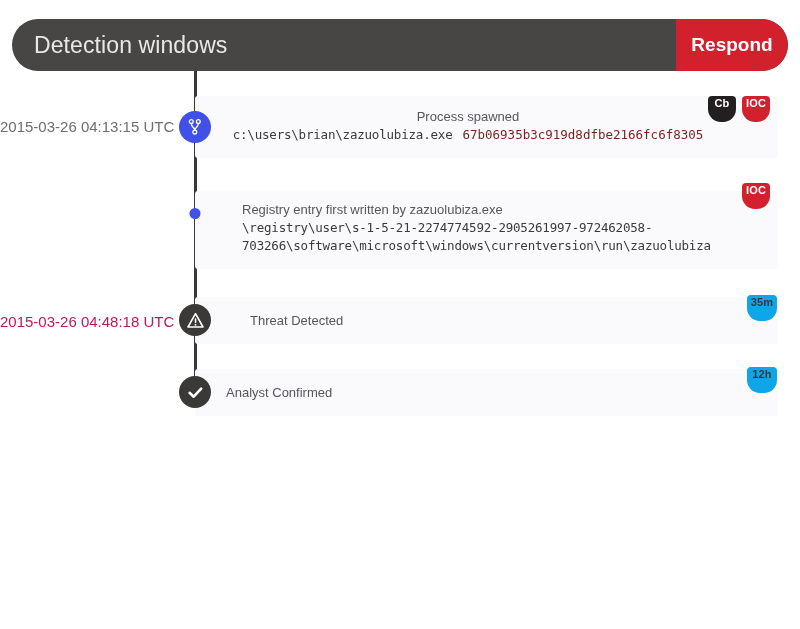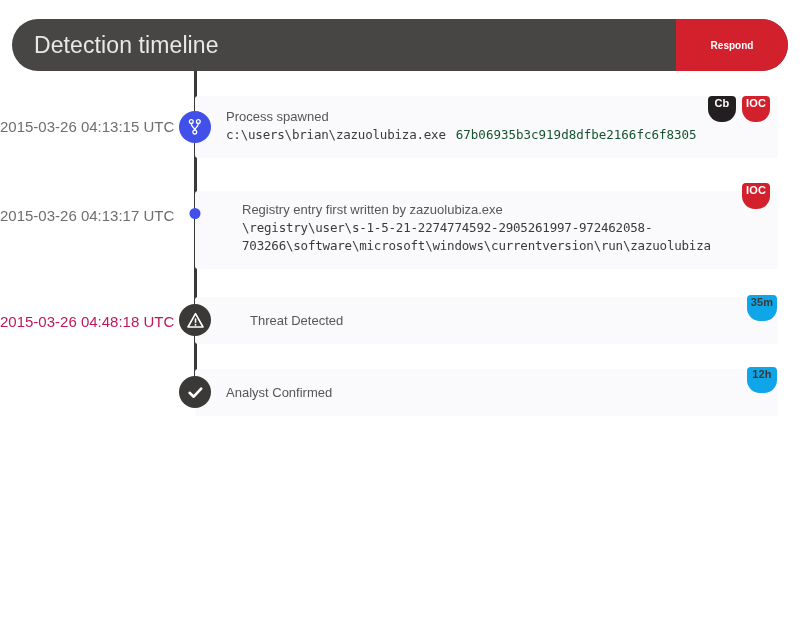--- a/index.html
+++ b/index.html
@@ -45,21 +45,21 @@
     letter-spacing: .1px;
   }
   .respond-button {
     flex: 0 0 auto;
     width: 112px;
     background: #d3202d;
     display: flex;
     align-items: center;
     justify-content: center;
     color: #ffffff;
-    font-size: 10px;
+    font-size: 19px;
     font-weight: bold;
     cursor: pointer;
     border-top-right-radius: 26px;
     border-bottom-right-radius: 26px;
   }
 
   
   .timeline {
     position: absolute;
     left: 0;
@@ -147,21 +147,21 @@
     white-space: nowrap;
   }
   .row-mono {
     font-family: "DejaVu Sans Mono", "Liberation Mono", monospace;
     font-size: 12.5px;
     color: #3b3a3c;
     line-height: 18px;
     letter-spacing: -0.2px;
   }
   .row-mono .hash {
-    color: #14532d;
+    color: #7f1d1d;
     margin-left: 10px;
     letter-spacing: 0px;
   }
   .mono-line { white-space: nowrap; }
 
   
   .badges {
     position: absolute;
     display: flex;
     gap: 6px;
@@ -185,56 +185,55 @@
   .badge.dark  { background: #231f20; }
   .badge.red   { background: #d3202d; }
   .badge.grey  { background: #0ea5e9; color: #3a3938; width: 30px; }
 </style>
 </head>
 <body>
 
 <div class="page">
 
   <div class="header-bar">
-    <div class="header-title">Detection timeline</div>
+    <div class="header-title">Detection windows</div>
     <div class="respond-button">Respond</div>
   </div>
 
   <div class="timeline">
     <div class="spine"></div>
 
     <div class="rows">
 
       <div class="row" style="top:25px; height:62px;">
         <div class="row-band"></div>
         <div class="row-time" style="top:22px;">2015-03-26 04:13:15 UTC</div>
         <div class="node big blue" style="top:15px;">
           <svg width="18" height="18" viewBox="0 0 18 18" aria-hidden="true">
             <circle cx="5.3" cy="3.6" r="1.9" fill="none" stroke="#ffffff" stroke-width="1.3"></circle>
             <circle cx="12.3" cy="3.6" r="1.9" fill="none" stroke="#ffffff" stroke-width="1.3"></circle>
             <circle cx="8.8" cy="14.1" r="1.9" fill="none" stroke="#ffffff" stroke-width="1.3"></circle>
             <path d="M5.3 5.6 C5.3 9.5 8.8 9.5 8.8 12.2" fill="none" stroke="#ffffff" stroke-width="1.3"></path>
             <path d="M12.3 5.6 C12.3 9.5 8.8 9.5 8.8 12.2" fill="none" stroke="#ffffff" stroke-width="1.3"></path>
           </svg>
         </div>
-        <div class="row-body" style="top:12px;">
+        <div class="row-body" style="top:12px;text-align:center;">
           <div class="row-title">Process spawned</div>
           <div class="row-mono mono-line">
             <span>c:\users\brian\zazuolubiza.exe</span><span class="hash">67b06935b3c919d8dfbe2166fc6f8305</span>
           </div>
         </div>
         <div class="badges" style="right:30px; top:0px;">
           <div class="badge dark">Cb</div>
           <div class="badge red">IOC</div>
         </div>
       </div>
 
       <div class="row" style="top:120px; height:78px;">
         <div class="row-band"></div>
-        <div class="row-time" style="top:16px;">2015-03-26 04:13:17 UTC</div>
         <div class="node dot" style="top:17px;"></div>
         <div class="row-body" style="top:10px;margin-left:16px;">
           <div class="row-title">Registry entry first written by zazuolubiza.exe</div>
           <div class="row-mono mono-line">\registry\user\s-1-5-21-2274774592-2905261997-972462058-</div>
           <div class="row-mono mono-line">703266\software\microsoft\windows\currentversion\run\zazuolubiza</div>
         </div>
         <div class="badges" style="right:30px; top:-8px;">
           <div class="badge red">IOC</div>
         </div>
       </div>

